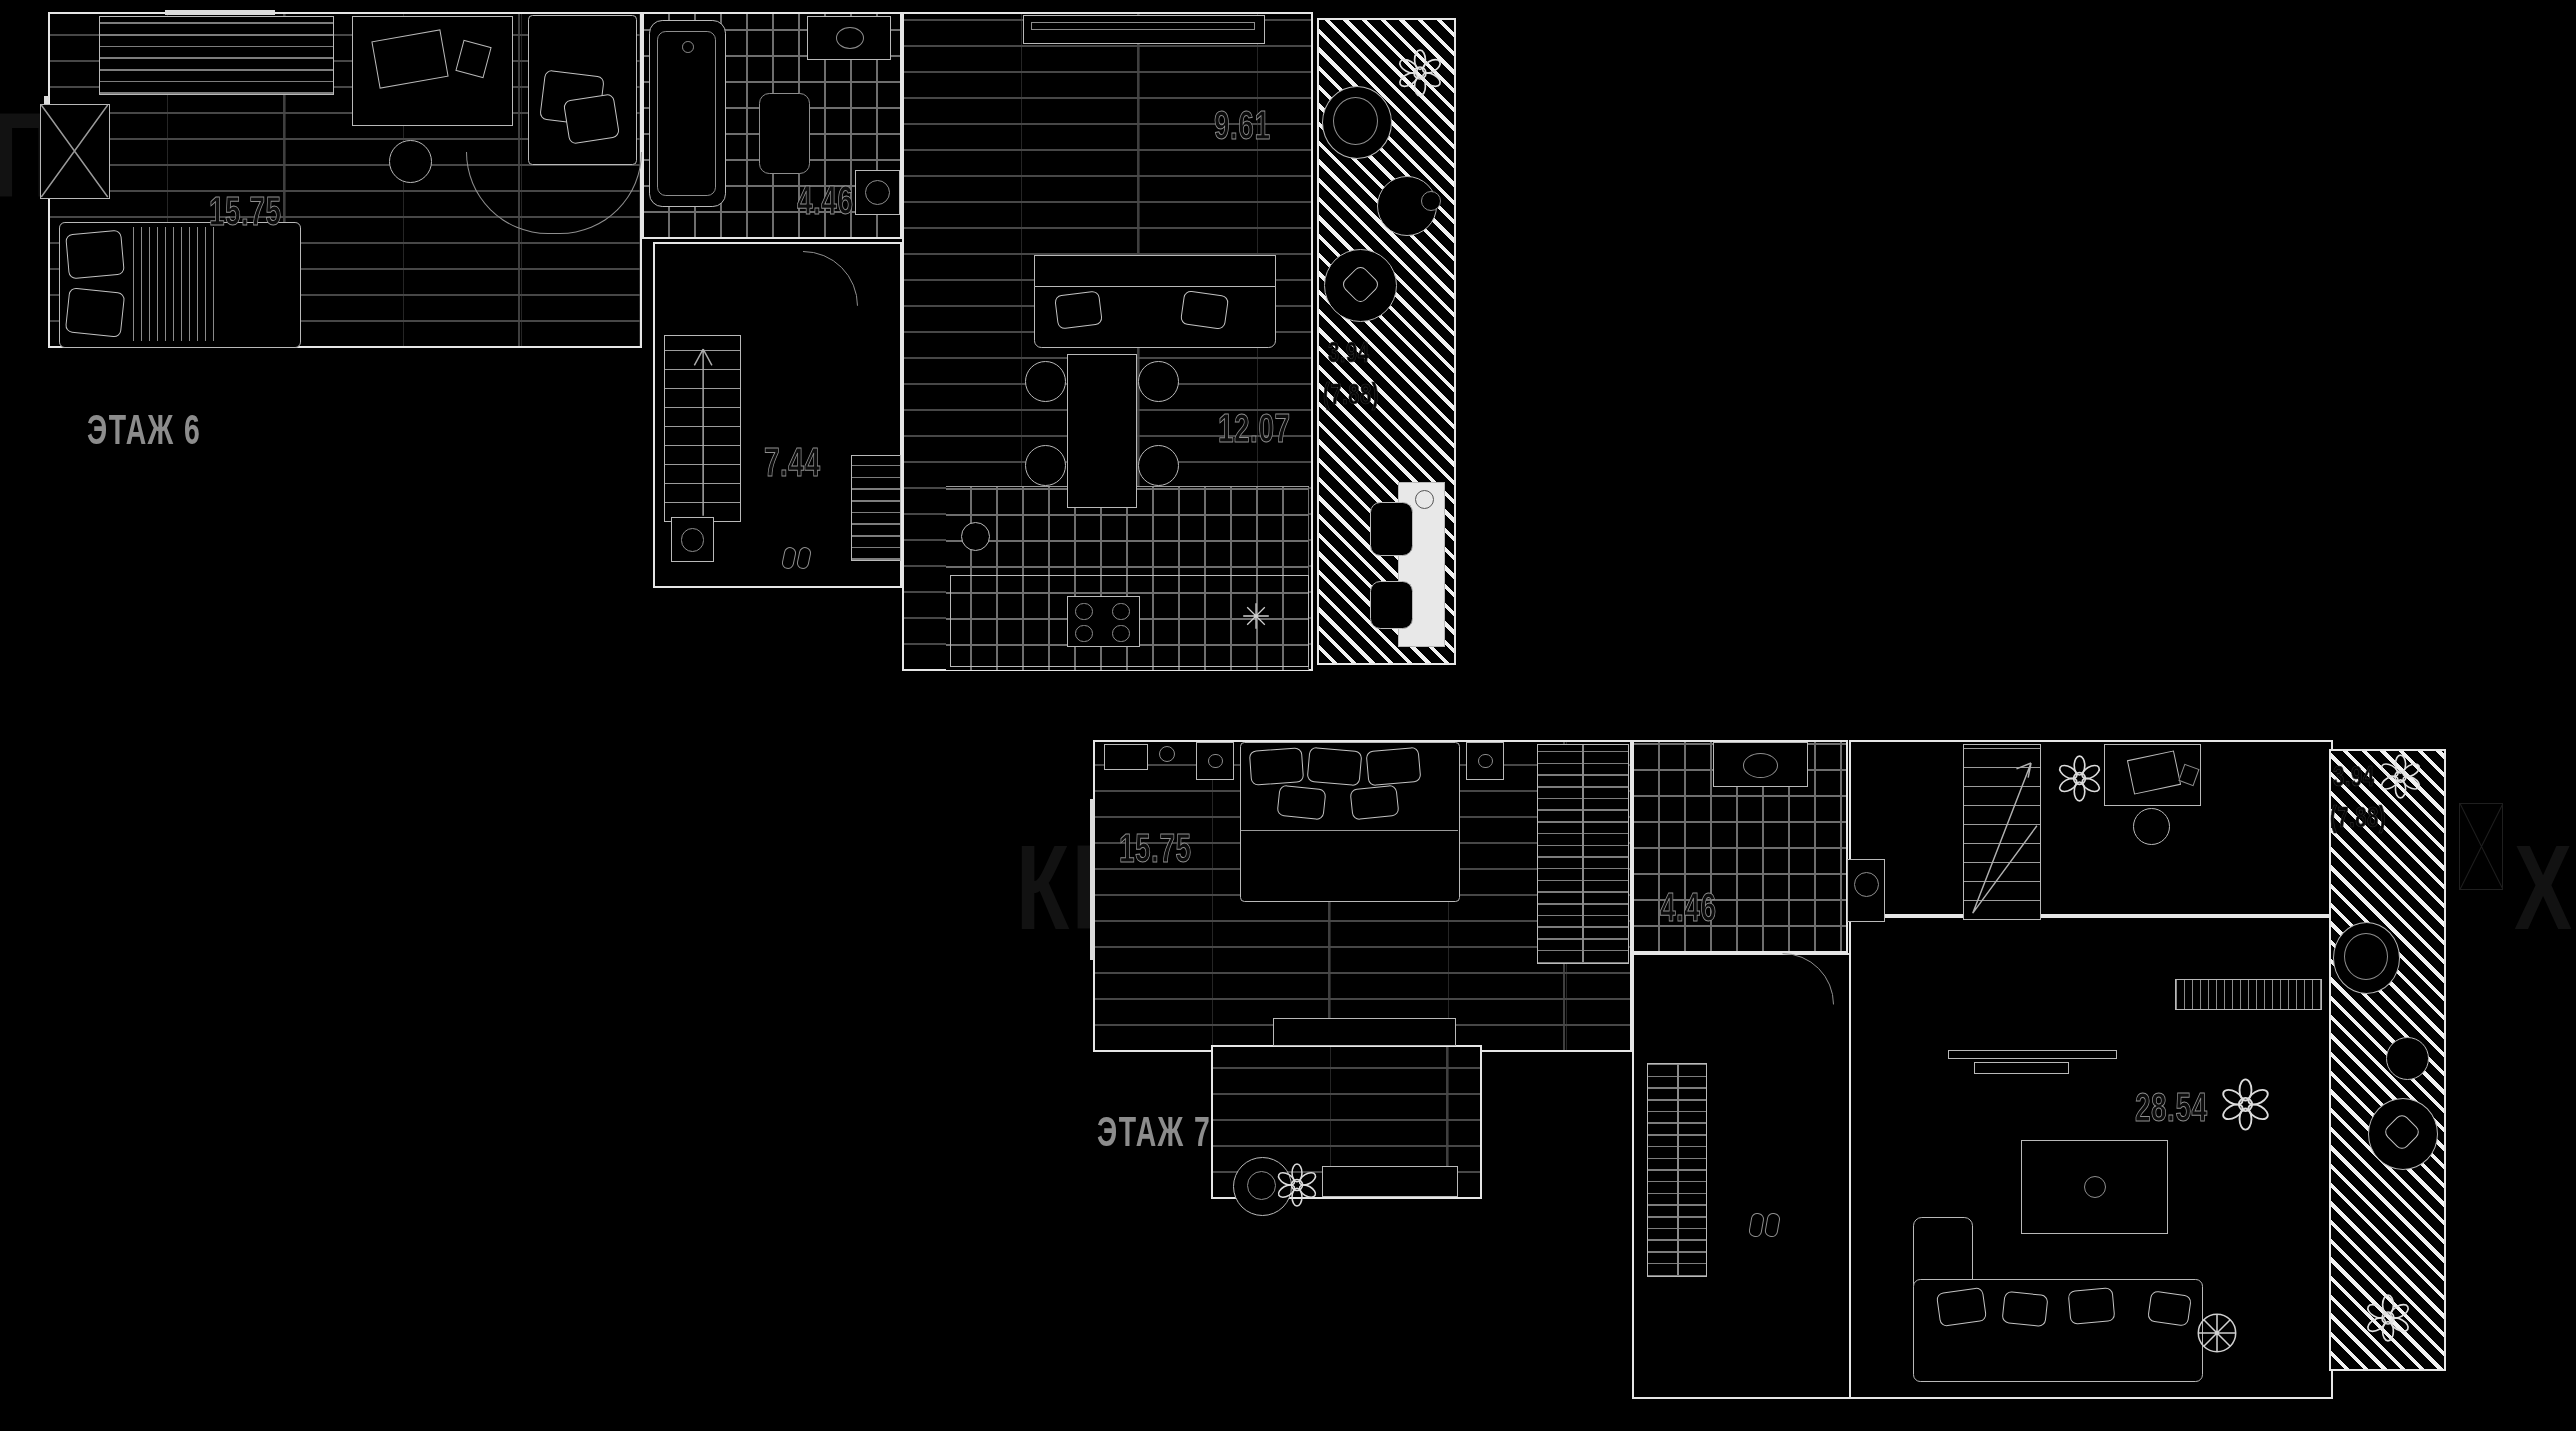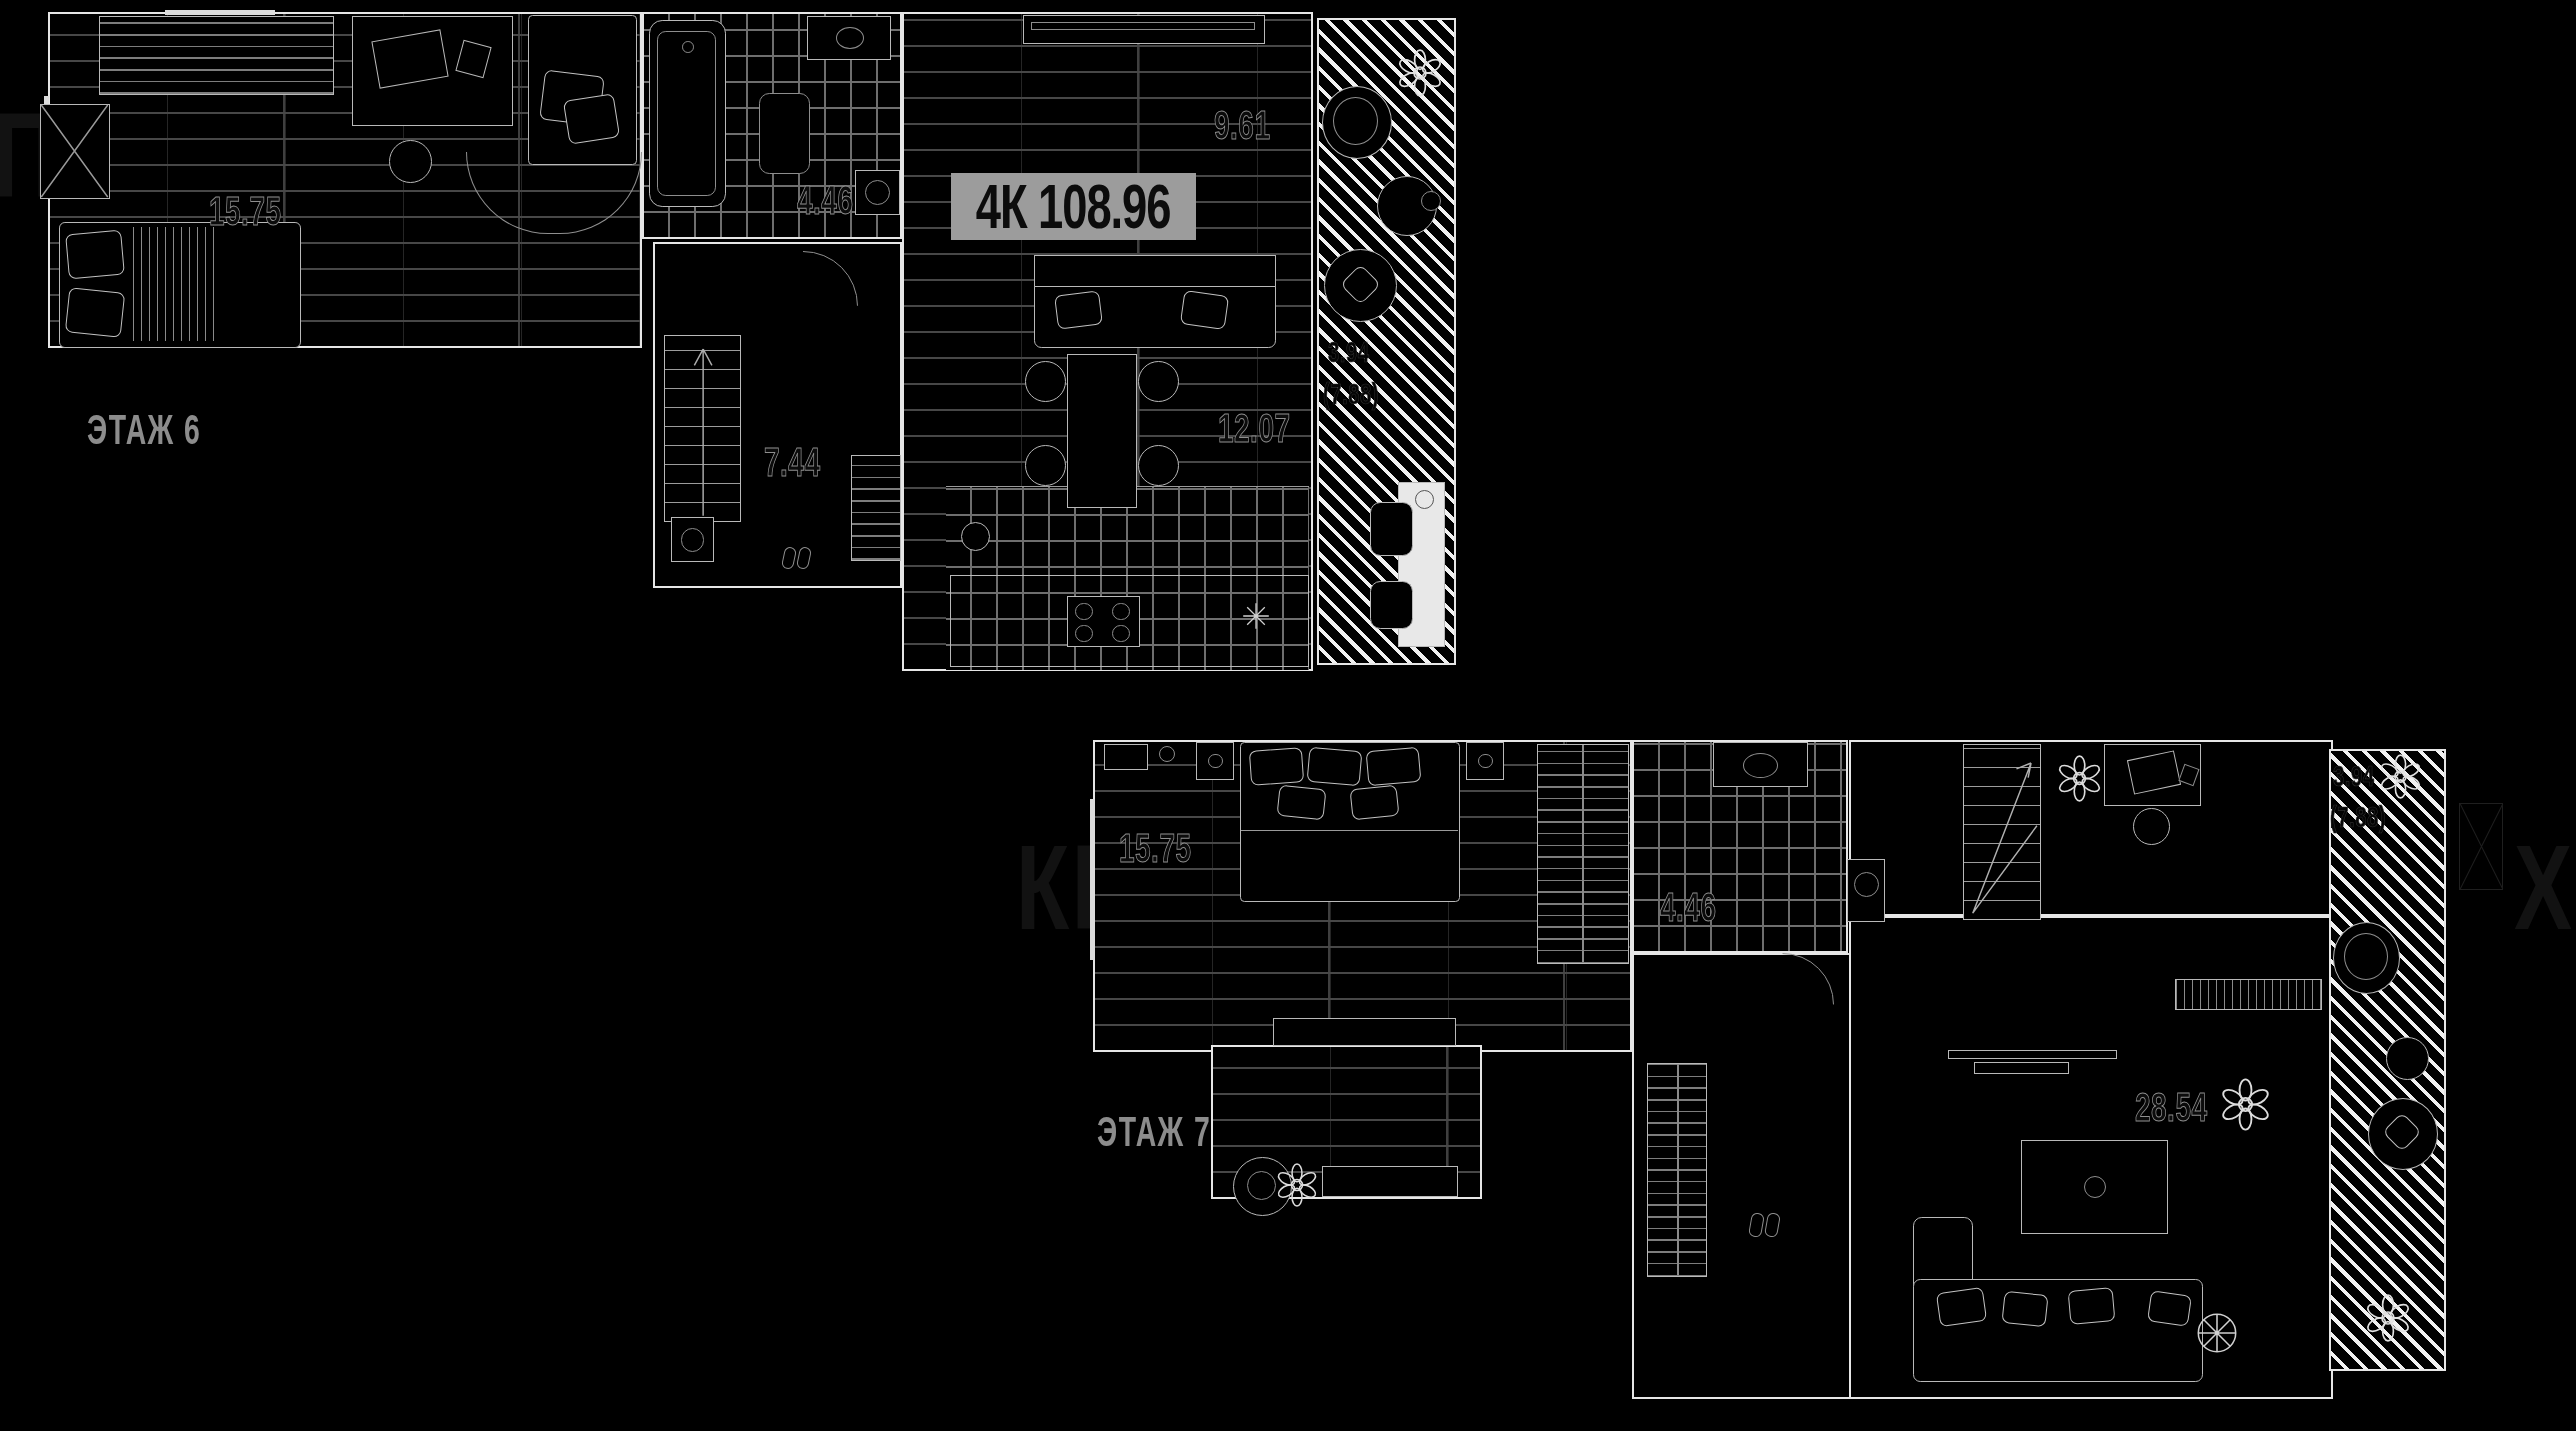--- a/index.html
+++ b/index.html
@@ -136,23 +136,20 @@
     <div class="furn" style="left:1023px;top:587px;width:73px;height:51px;">
       <div class="furn round thin" style="left:7.3px;top:5.9px;width:17.6px;height:17.6px;"></div>
       <div class="furn round thin" style="left:44px;top:5.9px;width:17.6px;height:17.6px;"></div>
       <div class="furn round thin" style="left:7.3px;top:28px;width:17.6px;height:17.6px;"></div>
       <div class="furn round thin" style="left:44px;top:28px;width:17.6px;height:17.6px;"></div>
     </div>
     <svg style="left:1196px;top:591px;" width="32" height="32" viewBox="0 0 40 40">
       <path d="M20 4v32M4 20h32M9 9l22 22M31 9L9 31" stroke="#cfcfcf" stroke-width="1.6" fill="none"></path>
     </svg>
 
-    <div class="badge" style="left:907px;top:164px;width:245px;height:67px;">
-      <span>4К 108.96</span>
-    </div>
 
     <svg style="left:1352px;top:40px;" width="48" height="48" viewBox="0 0 40 40">
       <g fill="none" stroke="#e0e0e0" stroke-width="1.4">
         <ellipse cx="20" cy="9" rx="4.5" ry="8"></ellipse>
           <ellipse cx="20" cy="9" rx="4.5" ry="8" transform="rotate(60 20 20)"></ellipse>
         <ellipse cx="20" cy="9" rx="4.5" ry="8" transform="rotate(120 20 20)"></ellipse>
           <ellipse cx="20" cy="9" rx="4.5" ry="8" transform="rotate(180 20 20)"></ellipse>
         <ellipse cx="20" cy="9" rx="4.5" ry="8" transform="rotate(240 20 20)"></ellipse>
           <ellipse cx="20" cy="9" rx="4.5" ry="8" transform="rotate(300 20 20)"></ellipse>
         <circle cx="20" cy="20" r="5"></circle>

